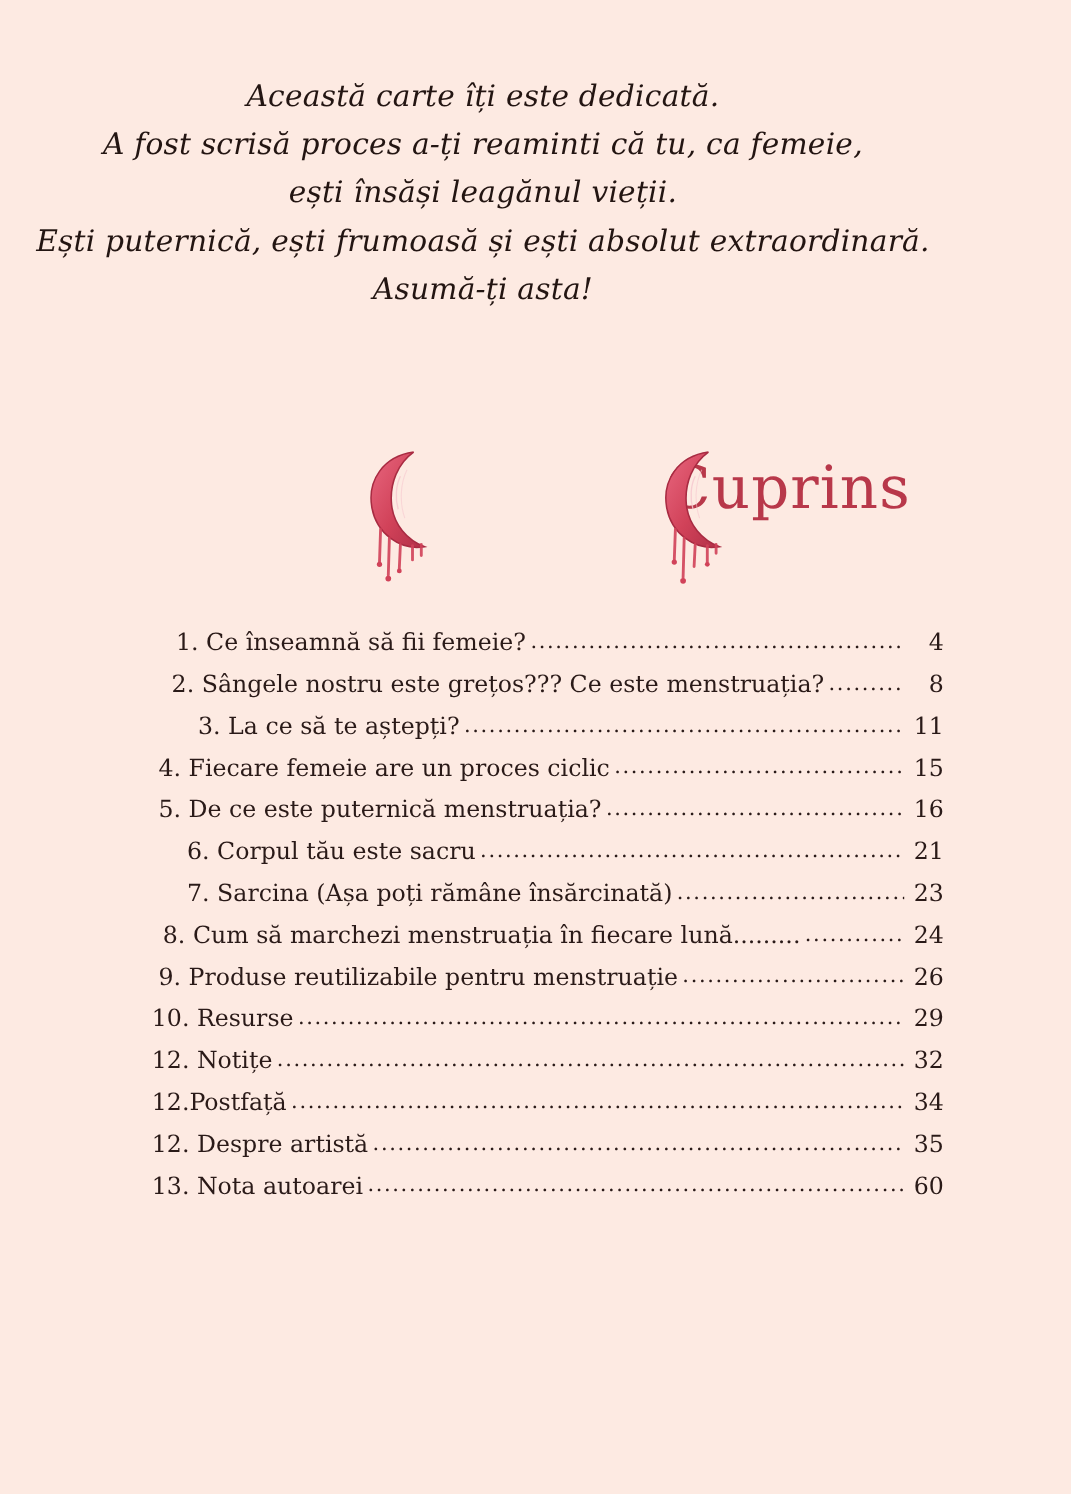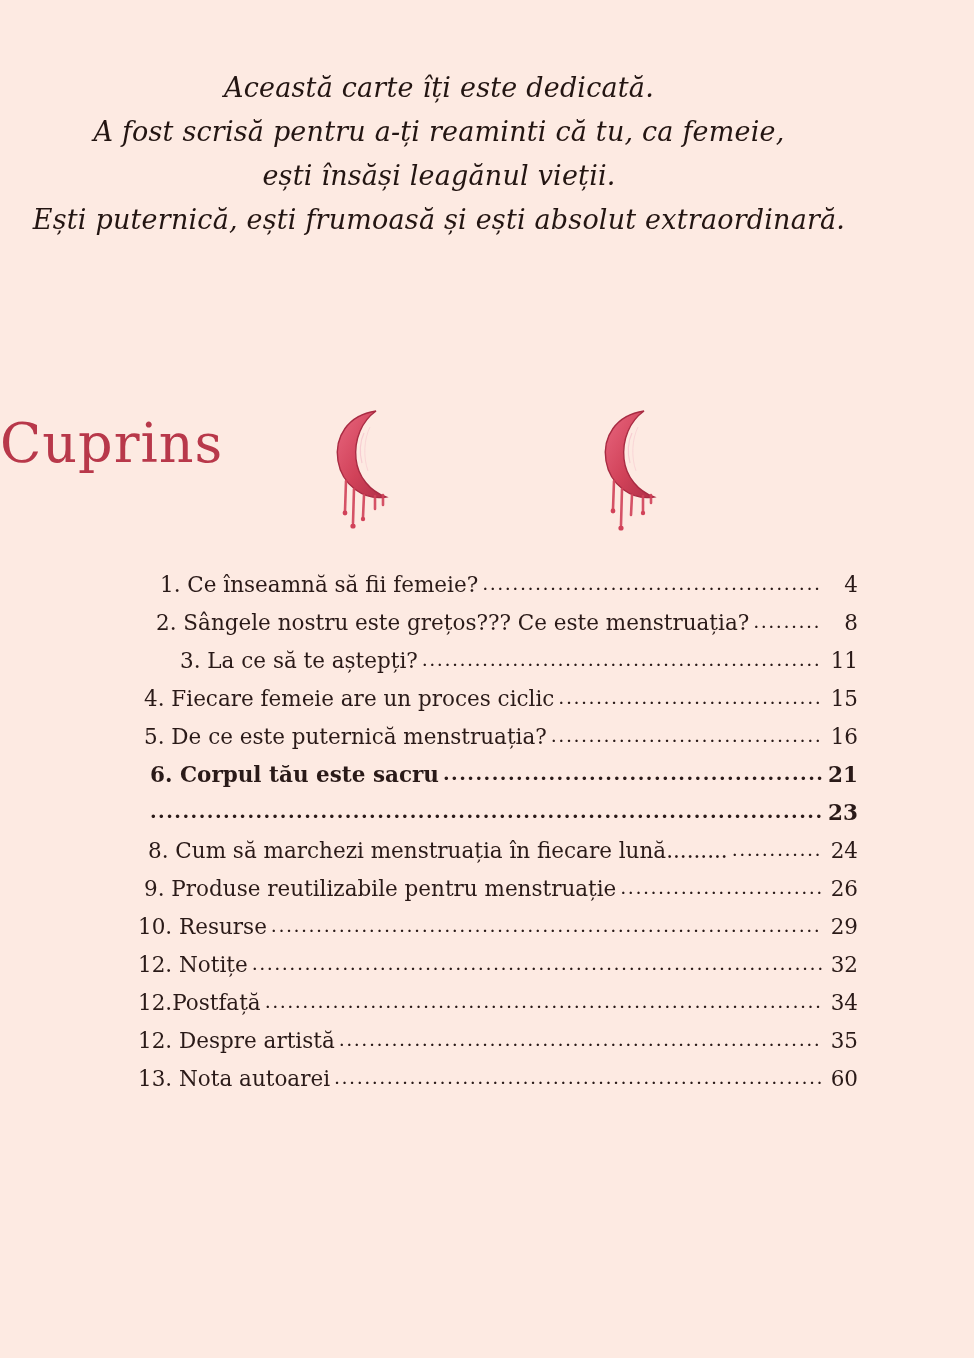--- a/index.html
+++ b/index.html
@@ -46,21 +46,21 @@
     top: 400px;
     left: 0;
     width: 974px;
     height: 140px;
   }
   .toc-title {
     position: absolute;
     top: 12px;
     left: 0;
     width: 828px;
-    text-align: left;
+    text-align: right;
     font-family: "DejaVu Serif", "Liberation Serif", serif;
     font-size: 54px;
     color: #b8384a;
     letter-spacing: 1px;
   }
   .moon {
     position: absolute;
     top: 5px;
     width: 70px;
     height: 130px;
@@ -100,34 +100,35 @@
   .toc-page {
     flex: 0 0 auto;
     padding-left: 6px;
     text-align: right;
     min-width: 30px;
   }
   .indent-1 { margin-left: 22px; }
   .indent-2 { margin-left: 18px; }
   .indent-3 { margin-left: 42px; }
   .indent-4 { margin-left: 6px; }
-  .indent-5 { margin-left: 12px; font-weight: bold; }
+  .indent-5 { margin-left: 32px; }
   .indent-8 { margin-left: 10px; }
   .indent-9 { margin-left: 0px; }
 </style>
 </head>
 <body>
 
 <div class="page">
 
   <div class="dedication">
     <span class="line">Această carte îți este dedicată.</span>
-    <span class="line">A fost scrisă pentru a-ți reaminti că tu, ca femeie,</span>
+    <span class="line">A fost scrisă proces a-ți reaminti că tu, ca femeie,</span>
     <span class="line">ești însăși leagănul vieții.</span>
     <span class="line">Ești puternică, ești frumoasă și ești absolut extraordinară.</span>
+    <span class="line">Asumă-ți asta!</span>
   </div>
 
   <div class="toc-header">
 
     <span class="moon left">
       <svg width="70" height="130" viewBox="0 0 70 130" xmlns="http://www.w3.org/2000/svg">
         <defs>
           <linearGradient id="mg" x1="0" y1="0" x2="1" y2="1">
             <stop offset="0%" stop-color="#e8677f"></stop>
             <stop offset="55%" stop-color="#d14259"></stop>
@@ -198,20 +199,21 @@
       <span class="toc-page">16</span>
     </div>
 
     <div class="toc-row indent-5">
       <span class="toc-label">6. Corpul tău este sacru</span>
       <span class="toc-dots">...........................................................................................................</span>
       <span class="toc-page">21</span>
     </div>
 
     <div class="toc-row indent-5">
+      <span class="toc-label">7. Sarcina (Așa poți rămâne însărcinată)</span>
       <span class="toc-dots">...........................................................................................................</span>
       <span class="toc-page">23</span>
     </div>
 
     <div class="toc-row indent-8">
       <span class="toc-label">8. Cum să marchezi menstruația în fiecare lună.........</span>
       <span class="toc-dots">...........................................................................................................</span>
       <span class="toc-page">24</span>
     </div>
 

